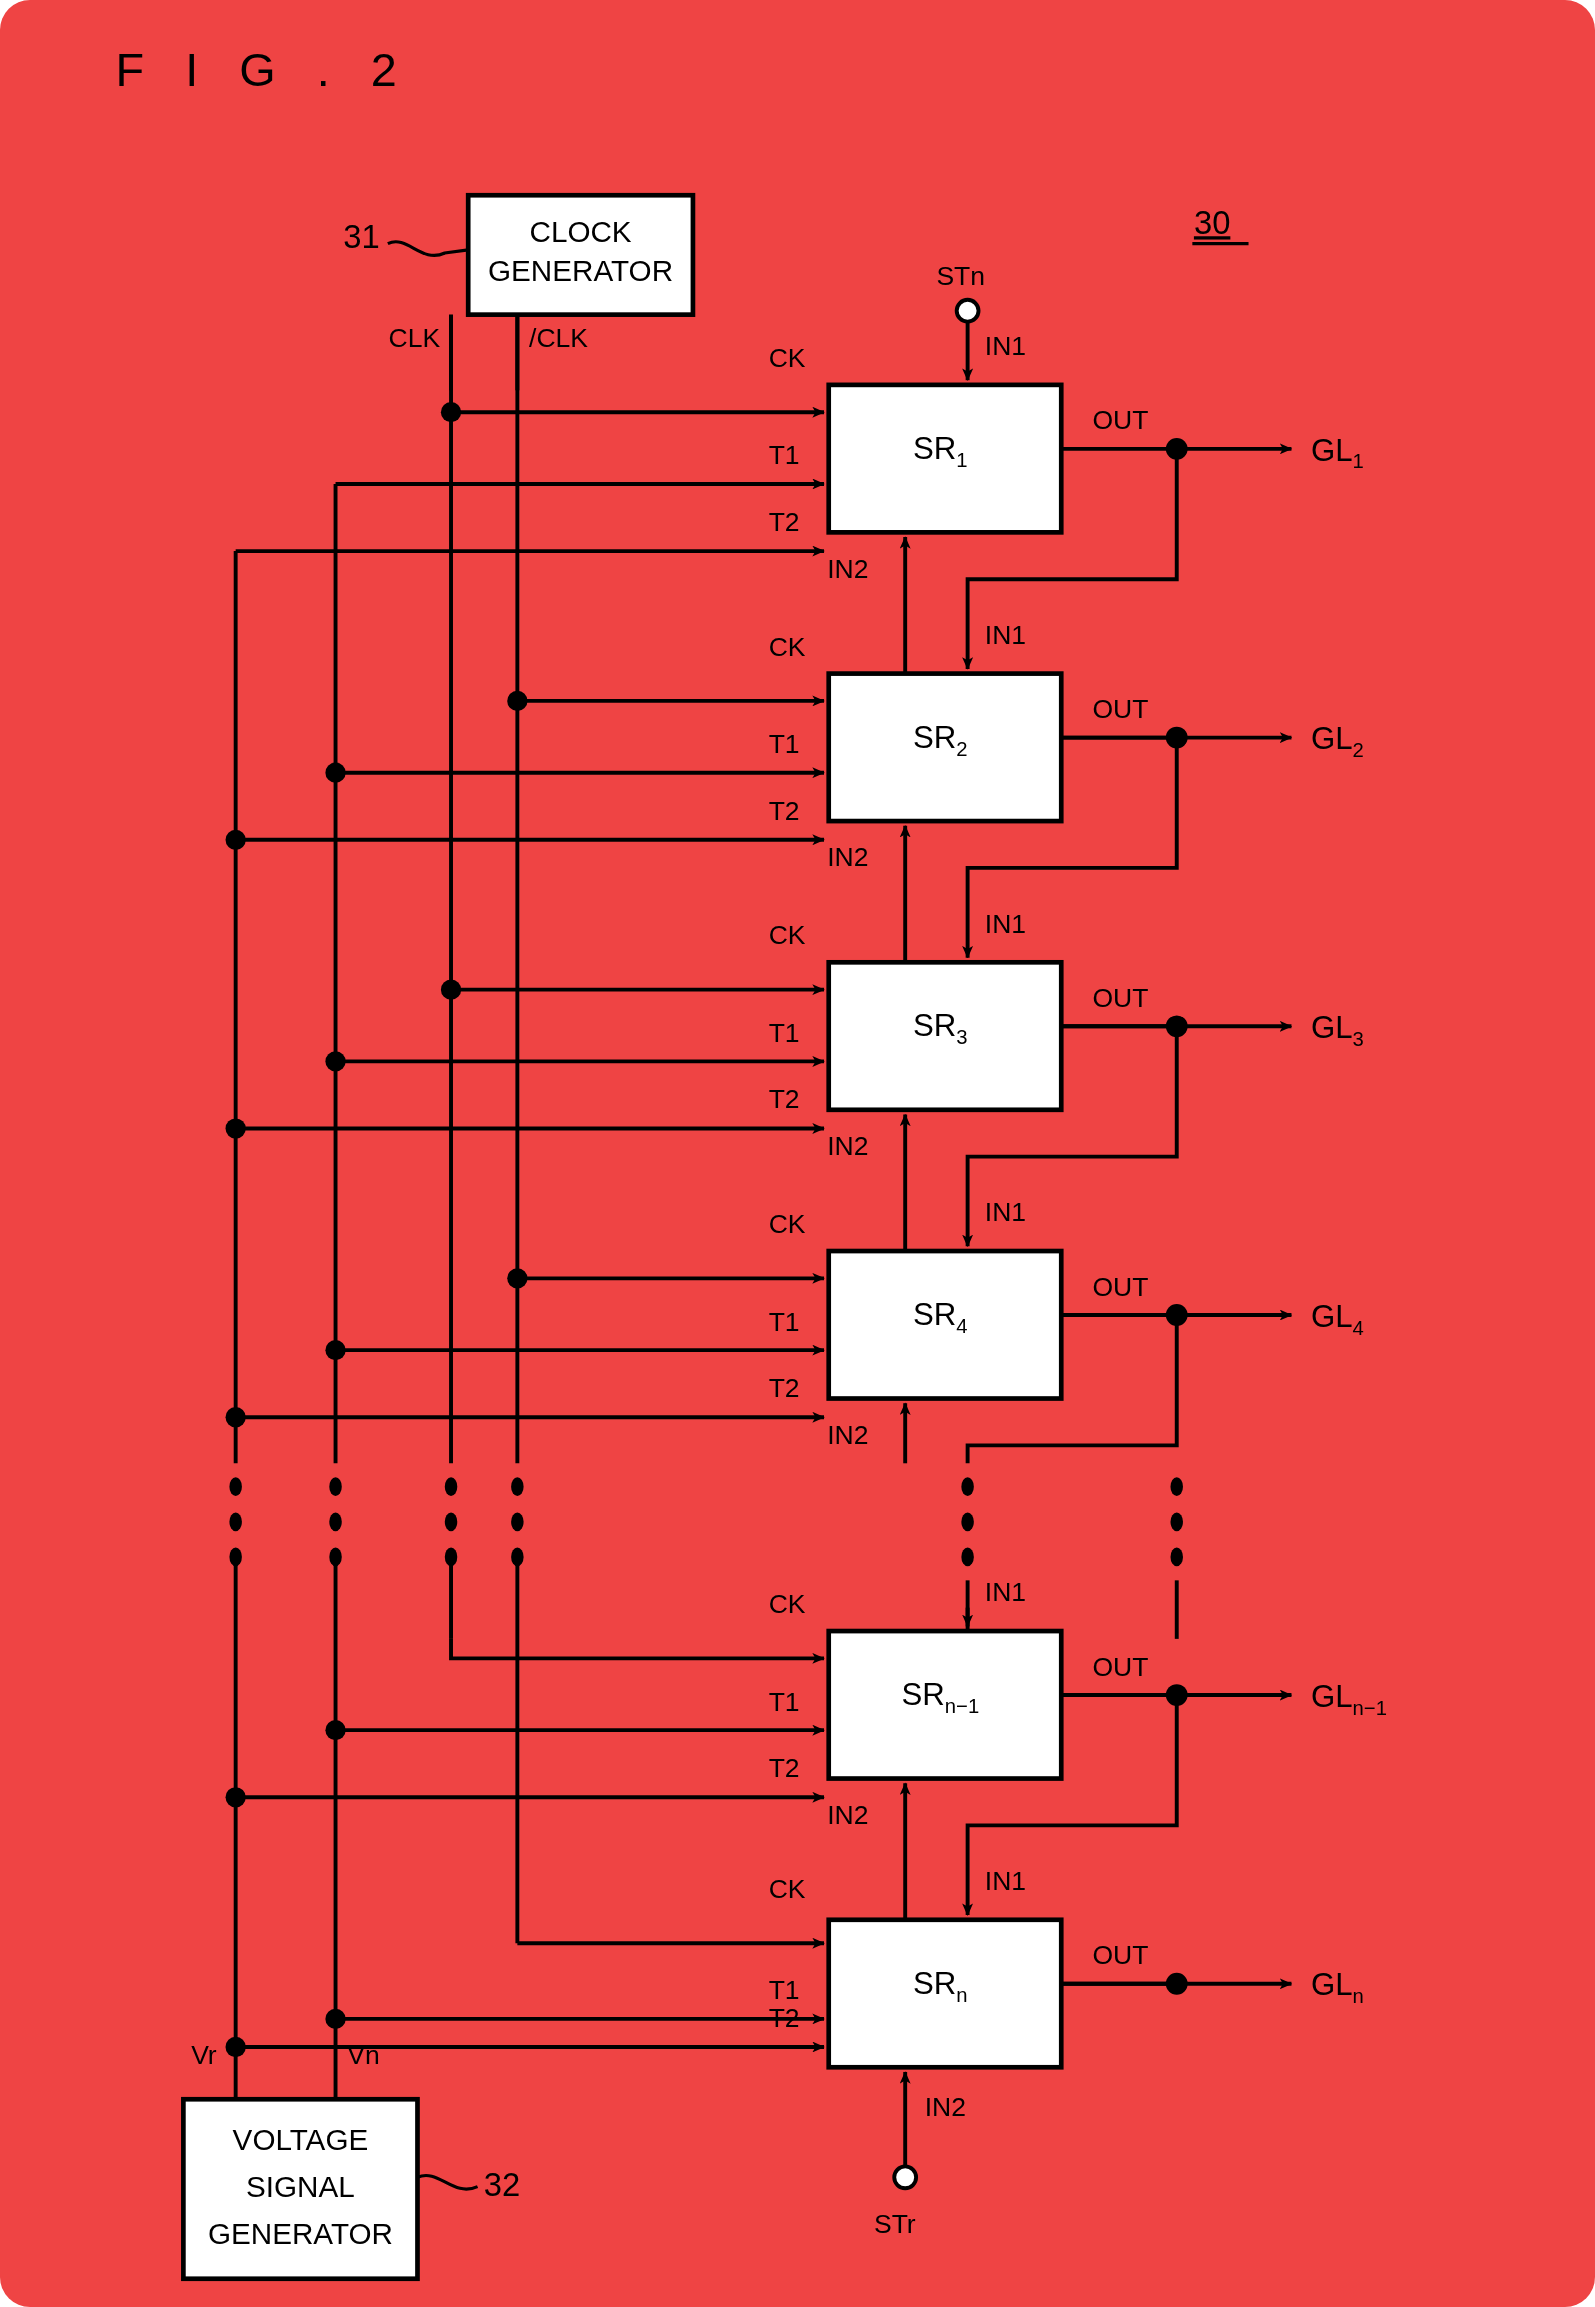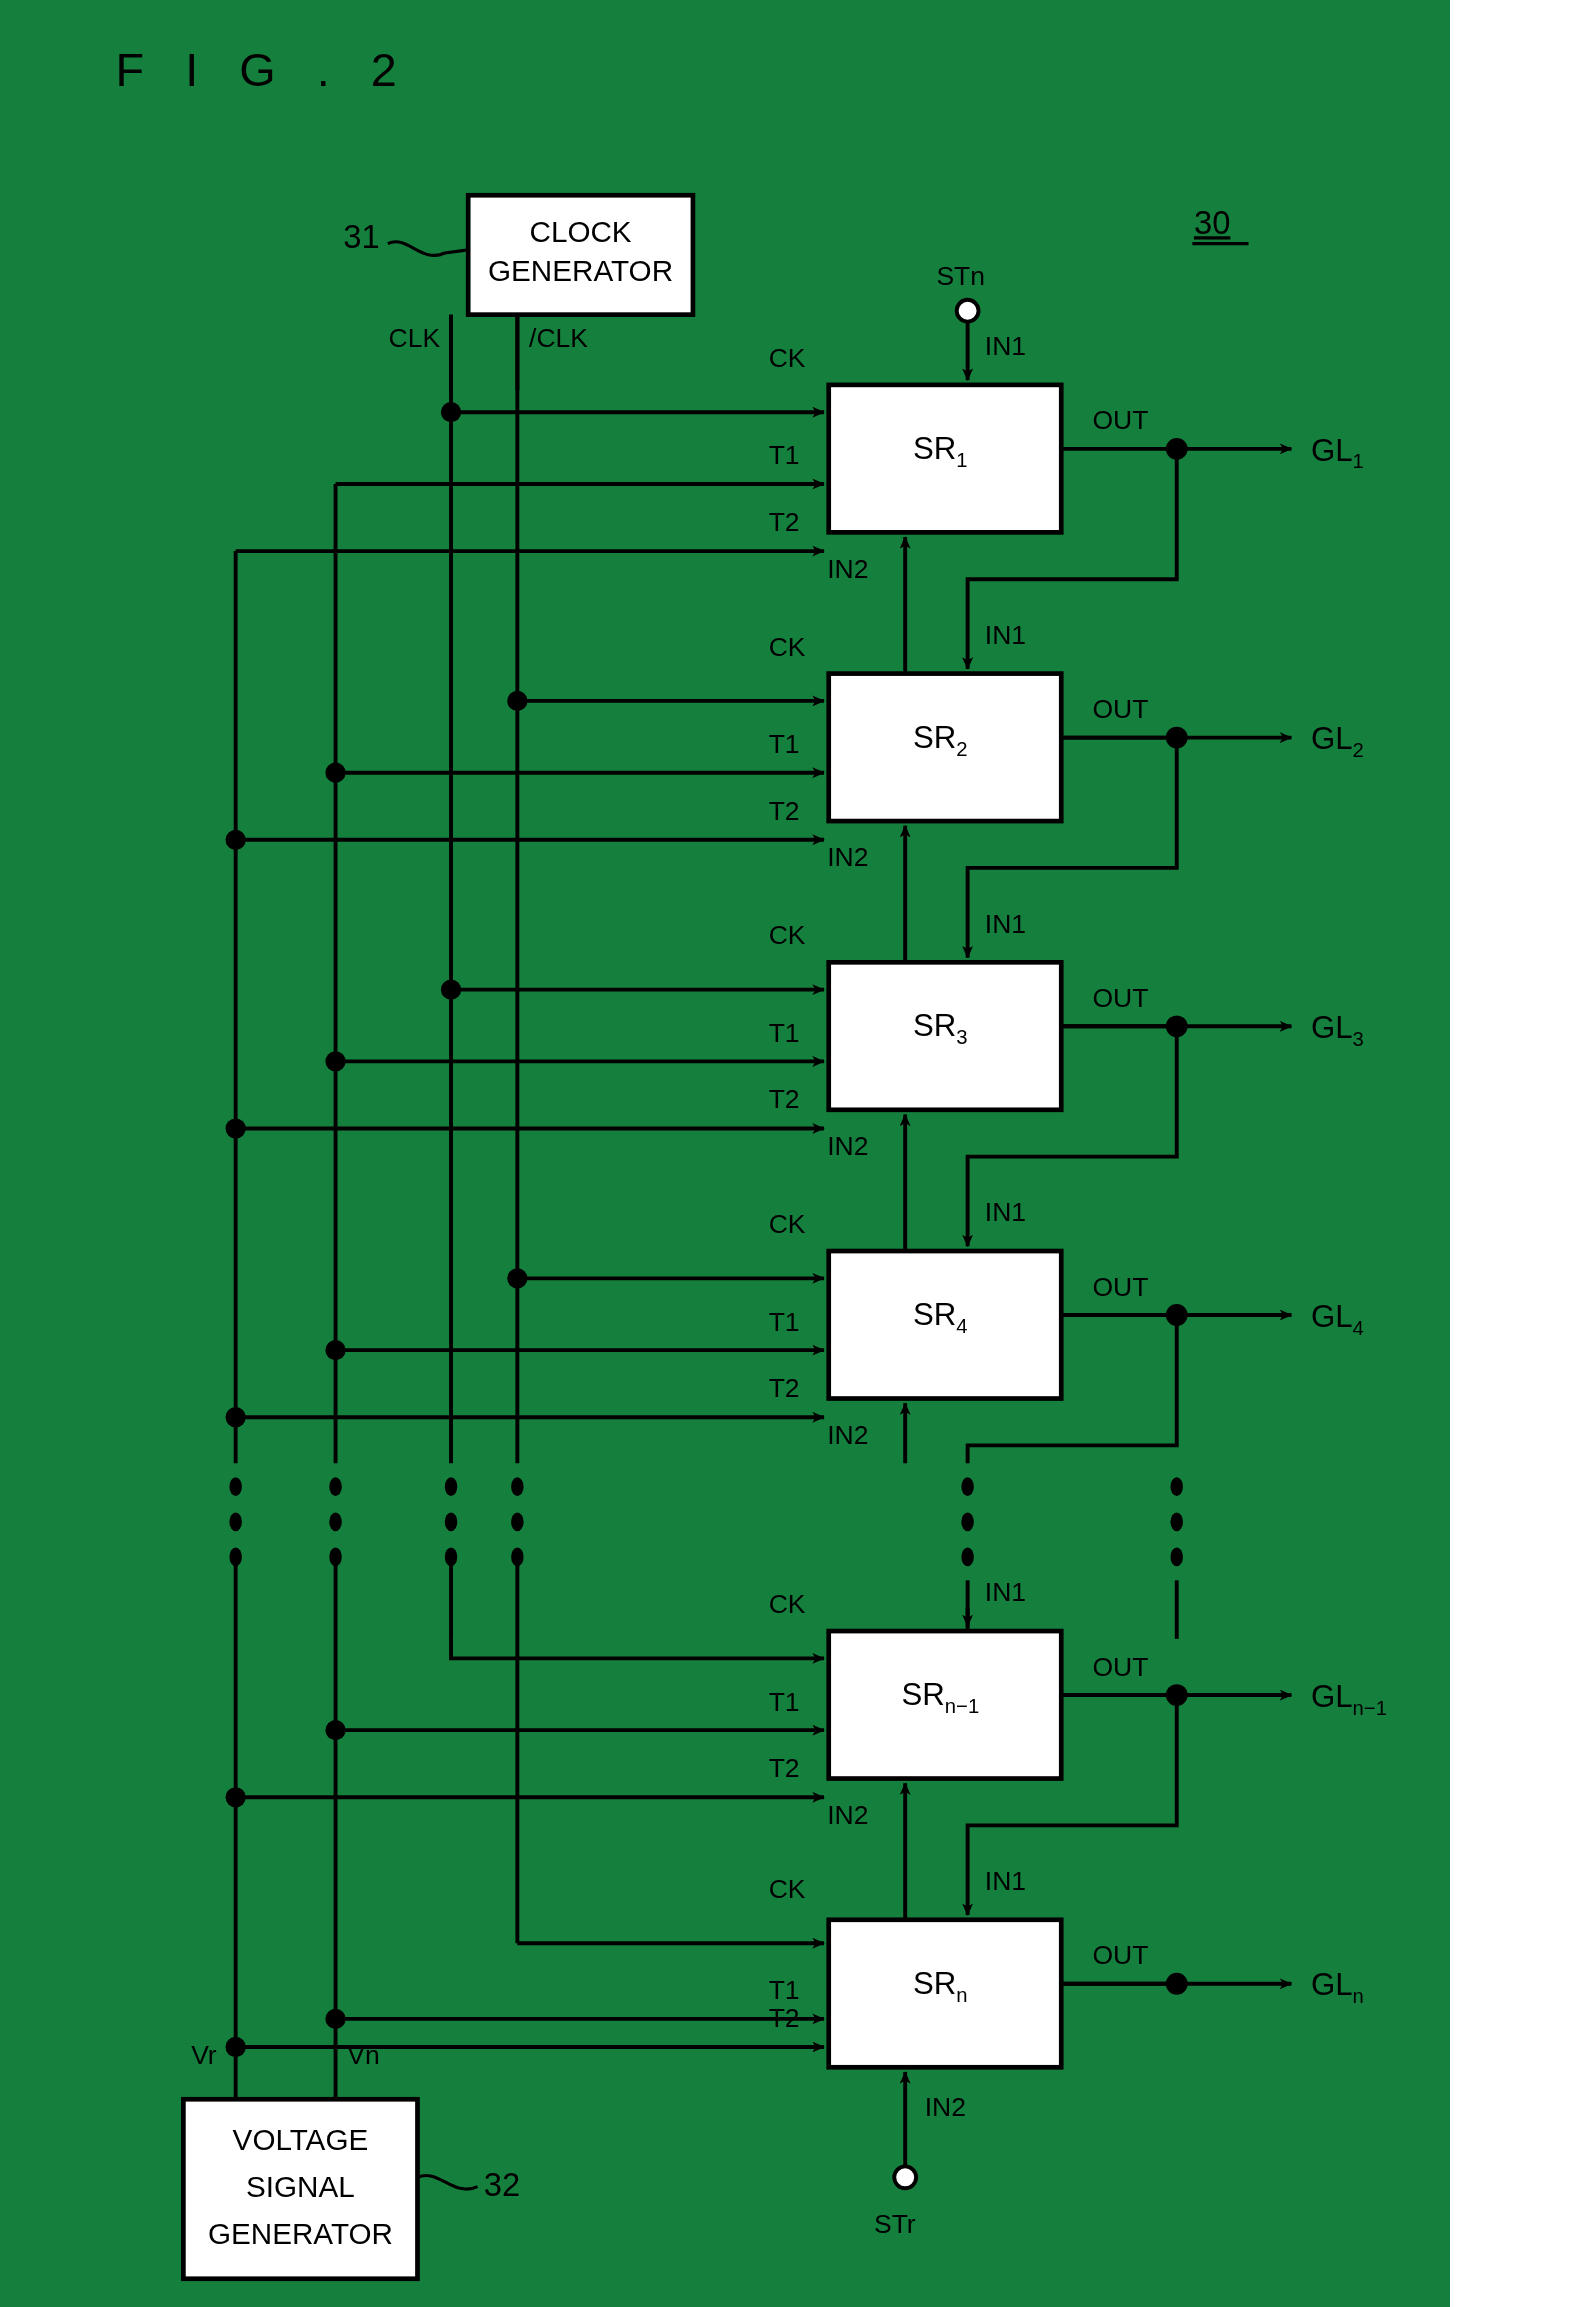--- a/index.html
+++ b/index.html
@@ -1,19 +1,19 @@
 <!DOCTYPE html>
 <html style="font-size:12.5px"><head>
 <meta charset="utf-8">
 <title>FIG. 2</title>
 <style>
   html,body{margin:0;padding:0;background:#ffffff;}
   body{width:1595px;height:2307px;overflow:hidden;
        font-family:"Liberation Sans","DejaVu Sans",sans-serif;}
-  #fig{position:relative;width:1450px;height:2307px;background:#15803d;}
+  #fig{position:relative;width:1595px;height:2307px;background:#ef4444;border-radius:30px;}
   svg{position:absolute;top:0;left:0;width:1595px;height:2307px;}
   text{font-family:"Liberation Sans","DejaVu Sans",sans-serif;fill:#000;}
   .ttl{font-size:60px;letter-spacing:18px;}
   .blk{font-size:38px;text-anchor:middle;}
   .sig{font-size:34px;}
   .sr{font-size:40px;text-anchor:middle;}
   .srsub{font-size:26px;}
   .gl{font-size:40px;}
   .glsub{font-size:26px;}
   .ref{font-size:42px;}

